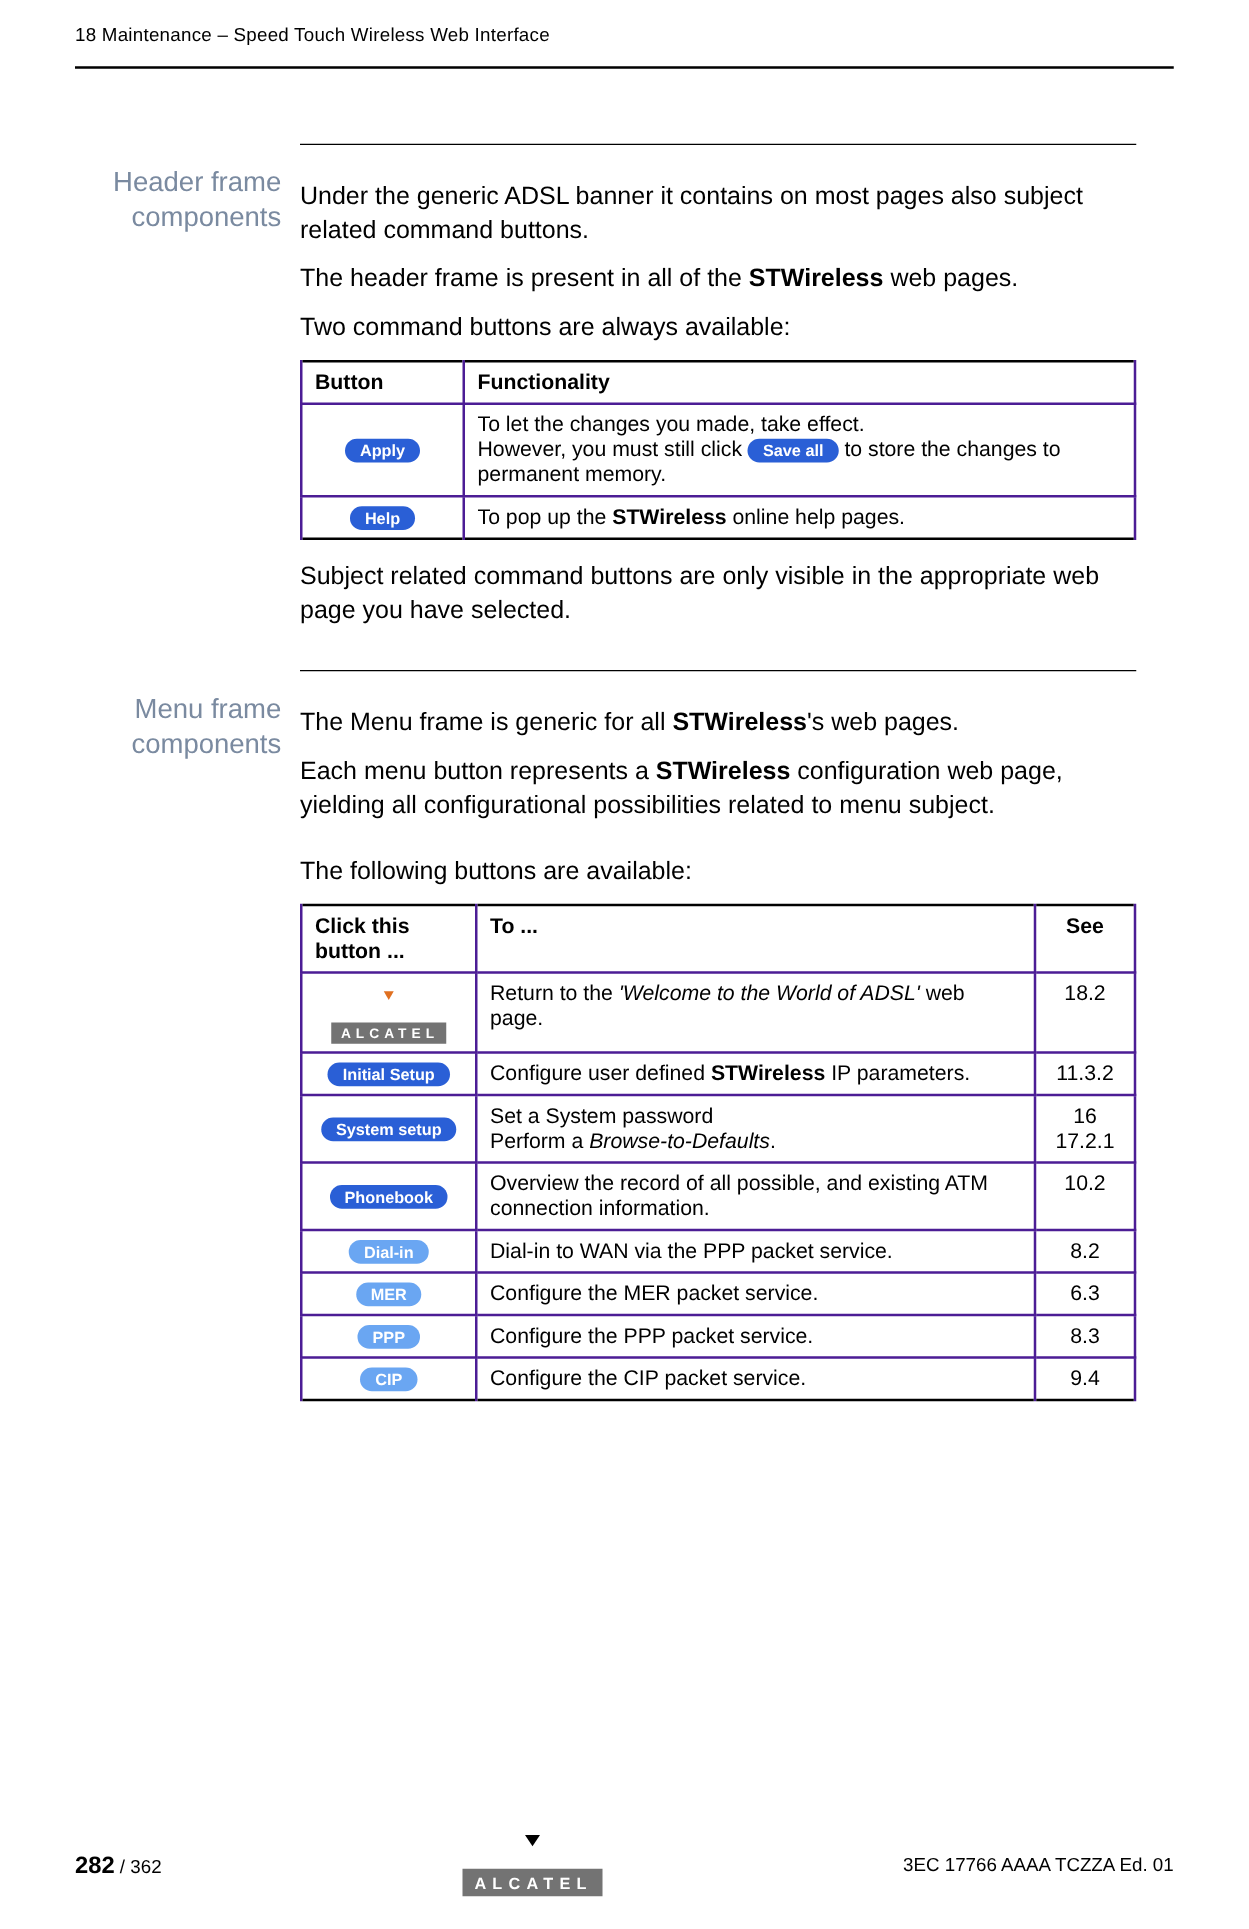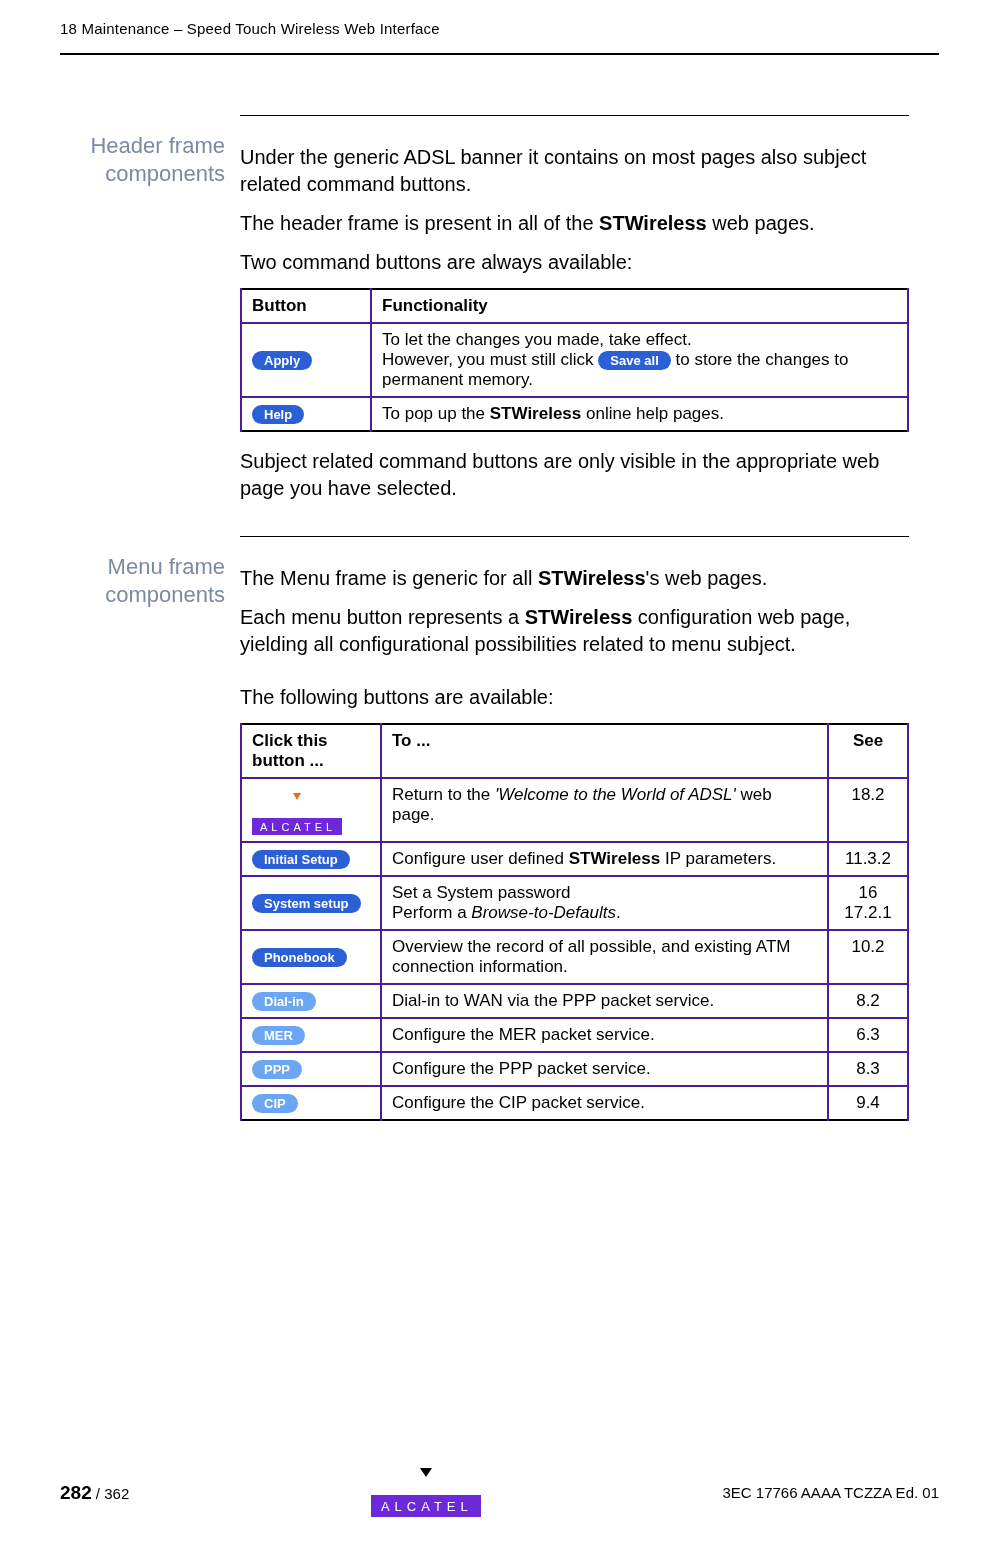--- a/index.html
+++ b/index.html
@@ -64,21 +64,21 @@
     border: 2px solid #4c1d95;
     padding: 6px 10px;
     vertical-align: top;
     text-align: left;
   }
   table.tb th {
     font-weight: 700;
     background: #fff;
     margin-left: 48px;
   }
-  table.tb td.btncell { vertical-align: middle; }
+  table.tb td.btncell { text-align: center; vertical-align: middle; }
   .outer-only th, .outer-only td {
     border-left: none;
     border-right: none;
   }
   .outer-only {
     border-top: 2px solid #000;
     border-bottom: 2px solid #000;
   }
   .outer-only tr:first-child th { border-top: none; }
   .outer-only tr:last-child td { border-bottom: none; }
@@ -94,27 +94,27 @@
     font-weight: 700;
     font-size: 13px;
     padding: 2px 12px;
     border-radius: 12px;
     font-family: Arial, sans-serif;
     white-space: nowrap;
   }
   .pill.light { background: #6aa6f2; }
   .alcatel-logo {
     display: inline-block;
-    background: #6d28d9;
+    background: #737373;
     color: #fff;
     font-family: "Century Gothic", Arial, sans-serif;
     letter-spacing: 4px;
     font-size: 11px;
     padding: 3px 6px 2px 8px;
-    font-weight: 400;
+    font-weight: 700;
     margin-top: 16px;
   }
   .alcatel-logo.big {
     font-size: 13px;
     letter-spacing: 5px;
     padding: 4px 8px 3px 10px;
   }
   .tri-down {
     display: inline-block;
     width: 0; height: 0;

